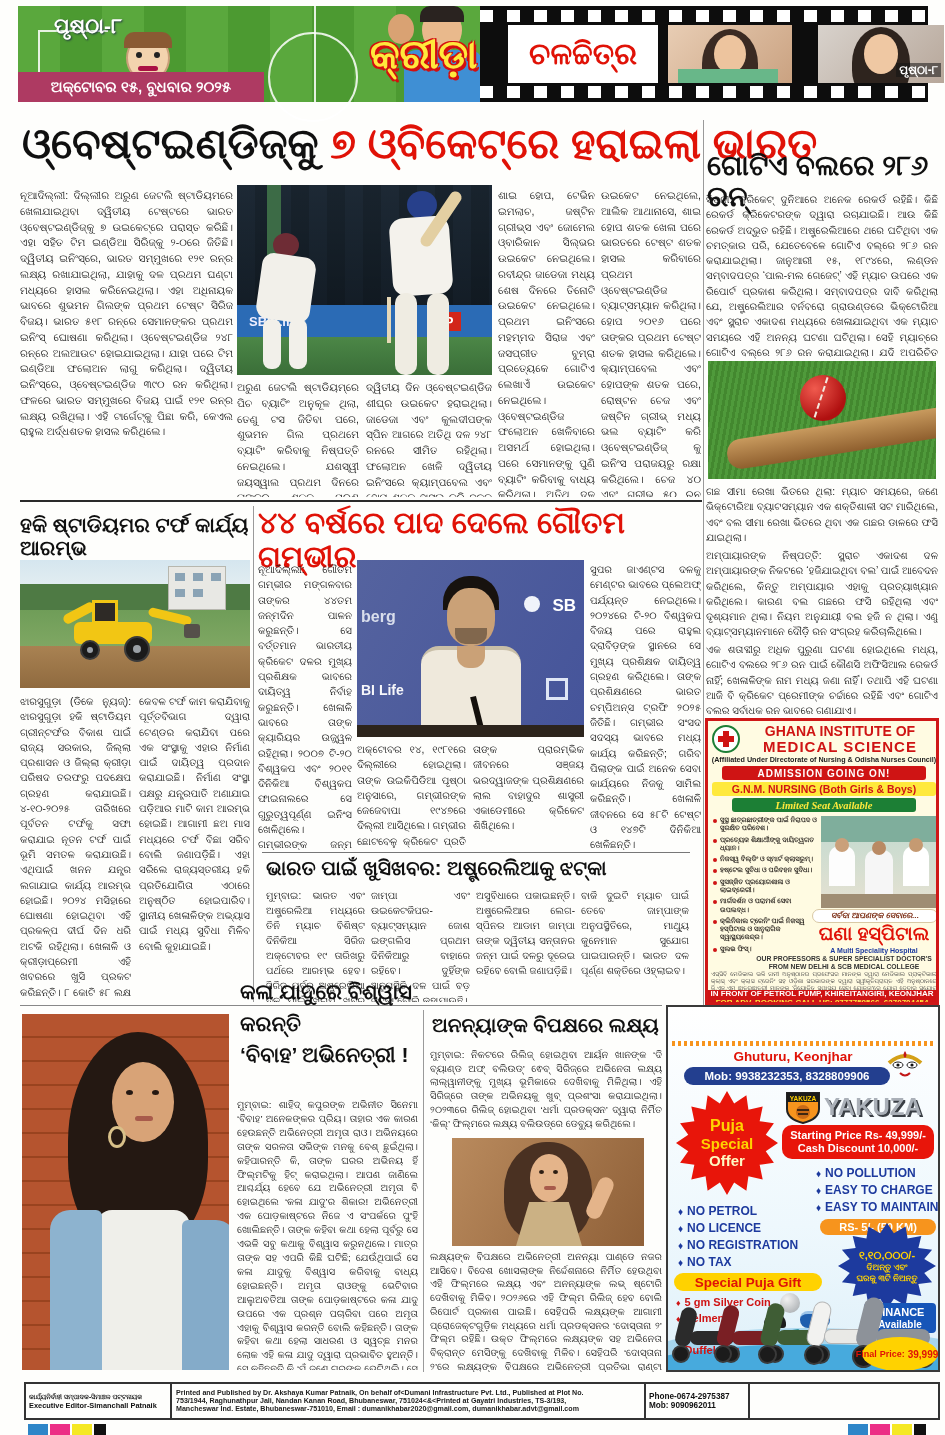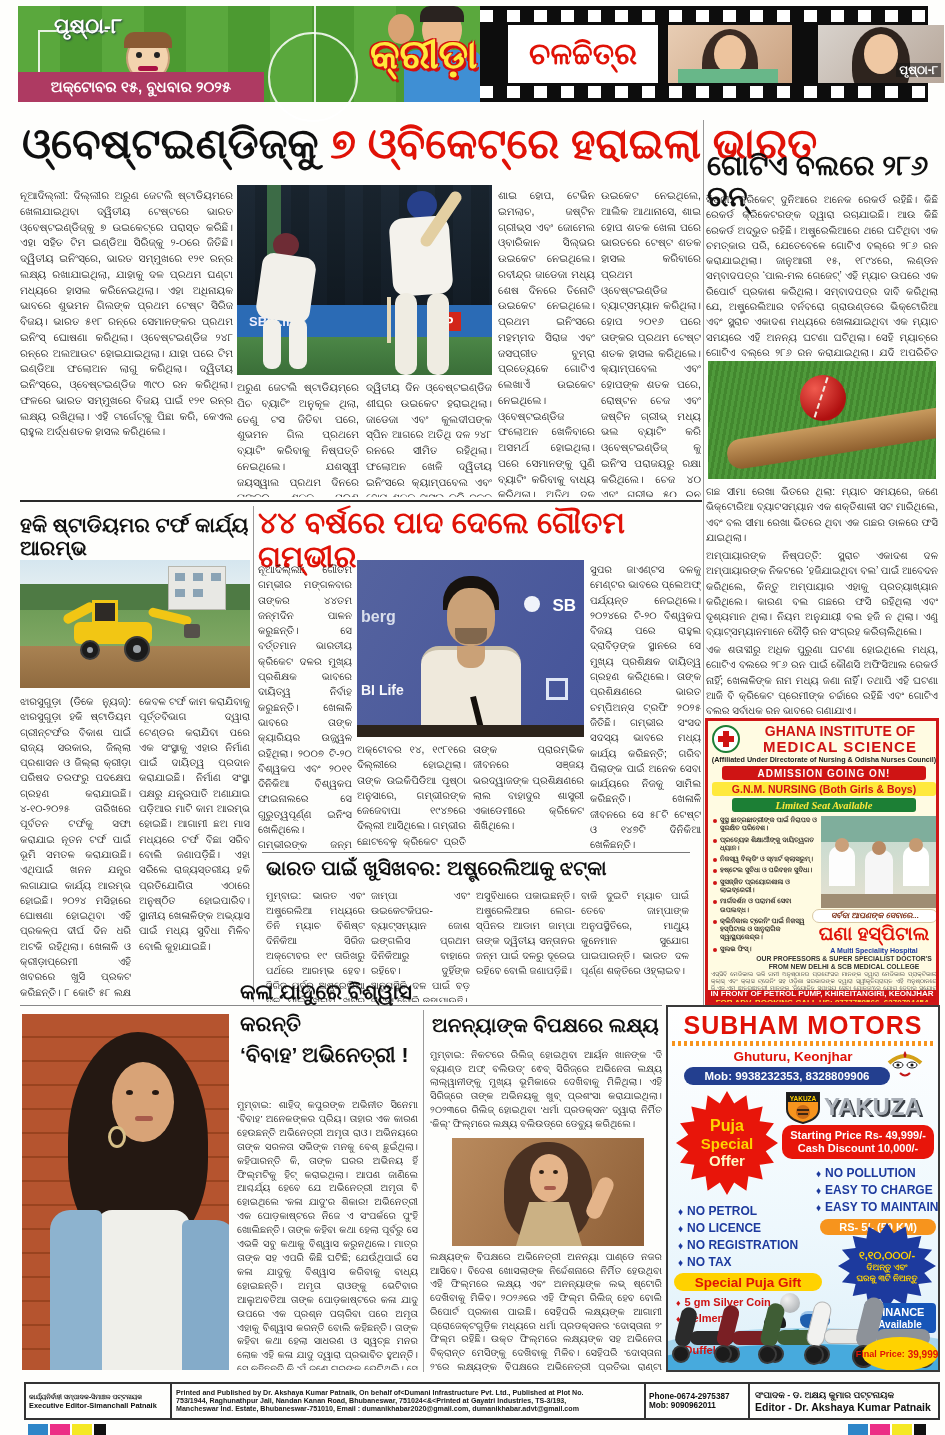--- a/index.html
+++ b/index.html
@@ -301,21 +301,20 @@
     <div class="abs" style="left:92px;top:48px;width:12px;height:4px;border-radius:2px;background:#a85b4b"></div>
     <div class="abs" style="left:64px;top:64px;width:66px;height:44px;background:#cbb184;clip-path:polygon(20% 0,80% 0,100% 100%,0 100%)"></div>
     <div class="abs" style="left:140px;top:38px;width:16px;height:44px;border-radius:8px;background:#e4b48a;transform:rotate(24deg)"></div>
   </div>
   <div class="abs bodytxt" style="left:430px;top:1250px;width:232px;height:122px;font-size:9.8px;line-height:1.4">ଲକ୍ଷ୍ୟଙ୍କ ବିପକ୍ଷରେ ଅଭିନେତ୍ରୀ ଅନନ୍ୟା ପାଣ୍ଡେ ନଜର ଆସିବେ। ବିଦେଶ ଖୋସଲାଙ୍କ ନିର୍ଦ୍ଦେଶନାରେ ନିର୍ମିତ ହେଉଥିବା ଏହି ଫିଲ୍ମରେ ଲକ୍ଷ୍ୟ ଏବଂ ଅନନ୍ୟାଙ୍କ ଲଭ୍ ଷ୍ଟୋରି ଦେଖିବାକୁ ମିଳିବ। ୨୦୨୬ରେ ଏହି ଫିଲ୍ମ ରିଲିଜ୍ ହେବ ବୋଲି ରିପୋର୍ଟ ପ୍ରକାଶ ପାଇଛି। ସେହିପରି ଲକ୍ଷ୍ୟଙ୍କ ଆଗାମୀ ପ୍ରୋଜେକ୍ଟଗୁଡ଼ିକ ମଧ୍ୟରେ ଧର୍ମା ପ୍ରଡକ୍ସନର ‘ଦୋସ୍ତାନା ୨’ ଫିଲ୍ମ ରହିଛି। ଉକ୍ତ ଫିଲ୍ମରେ ଲକ୍ଷ୍ୟଙ୍କ ସହ ଅଭିନେତା ବିକ୍ରାନ୍ତ ମେସିଙ୍କୁ ଦେଖିବାକୁ ମିଳିବ। ସେହିପରି ‘ଦୋସ୍ତାନା ୨’ରେ ଲକ୍ଷ୍ୟଙ୍କ ବିପକ୍ଷରେ ଅଭିନେତ୍ରୀ ପ୍ରତିଭା ରାଣ୍ଟା କିମ୍ବା ଶ୍ରୀଲୀଳାଙ୍କୁ ଦେଖିବାକୁ ମିଳିପାରେ ବୋଲି ରିପୋର୍ଟ ପ୍ରକାଶ ପାଇଛି।</div>
 
   <div class="abs" style="left:666px;top:1005px;width:274px;height:367px;border:2px solid #3a3a3a;background:linear-gradient(#ffffff,#eef8fd 60%,#dff0f9);overflow:hidden">
     <div class="abs" style="left:-40px;bottom:-28px;width:360px;height:70px;border-radius:50%;background:#8fcbe8;opacity:.7"></div>
     <div class="abs" style="left:-50px;bottom:-44px;width:380px;height:70px;border-radius:50%;background:#2f9fd8;opacity:.8"></div>
 
-    <div class="abs" style="left:0;top:4px;width:270px;text-align:center;font-size:25px;font-weight:bold;color:#e01207;letter-spacing:1px">SUBHAM MOTORS</div>
     <div class="abs" style="left:4px;top:34px;width:262px;height:5px;background:repeating-linear-gradient(90deg,#f7941d 0 3px,#fff 3px 6px)"></div>
     <div class="abs" style="left:0;top:42px;width:250px;text-align:center;font-size:13.5px;font-weight:bold;color:#e01207">Ghuturu, Keonjhar</div>
     <svg style="position:absolute;right:14px;top:40px" width="38" height="32" viewBox="0 0 38 32">
       <path d="M3 16 Q19 2 35 16" fill="none" stroke="#d4a017" stroke-width="4"></path>
       <ellipse cx="12" cy="18" rx="5" ry="3" fill="#fff" stroke="#222"></ellipse>
       <ellipse cx="26" cy="18" rx="5" ry="3" fill="#fff" stroke="#222"></ellipse>
       <circle cx="12" cy="18" r="1.6" fill="#111"></circle>
       <circle cx="26" cy="18" r="1.6" fill="#111"></circle>
       <path d="M19 4 q3 4 0 7 q-3 -3 0 -7" fill="#c21717"></path>
       <path d="M14 26 q5 5 10 0" fill="none" stroke="#c21717" stroke-width="2"></path>
@@ -430,24 +429,20 @@
     </div>
     <div style="width:474px;border-right:2px solid #333;padding:1px 4px;display:flex;flex-direction:column;justify-content:center">
       <div style="font-size:7.1px;font-weight:bold;color:#222;white-space:nowrap;overflow:hidden">Printed and Published by Dr. Akshaya Kumar Patnaik, On behalf of&lt;Dumani Infrastructure Pvt. Ltd., Published at Plot No.</div>
       <div style="font-size:7.1px;font-weight:bold;color:#222;white-space:nowrap;overflow:hidden">753/1944, Raghunathpur Jali, Nandan Kanan Road, Bhubaneswar, 751024&lt;&amp;&lt;Printed at Gayatri Industries, TS-3/193,</div>
       <div style="font-size:7.1px;font-weight:bold;color:#222;white-space:nowrap;overflow:hidden">Mancheswar Ind. Estate, Bhubaneswar-751010, Email : dumanikhabar2020@gmail.com, dumanikhabar.advt@gmail.com</div>
     </div>
     <div style="width:104px;border-right:2px solid #333;padding:2px 3px;display:flex;flex-direction:column;justify-content:center">
       <div style="font-size:8.2px;font-weight:bold;color:#111;white-space:nowrap;overflow:hidden">Phone-0674-2975387</div>
       <div style="font-size:8.2px;font-weight:bold;color:#111;white-space:nowrap;overflow:hidden">Mob: 9090962011</div>
     </div>
-    <div style="flex:1;padding:2px 5px;display:flex;flex-direction:column;justify-content:center">
-      <div style="font-size:9px;font-weight:bold;color:#111;white-space:nowrap;overflow:hidden">ସଂପାଦକ - ଡ. ଅକ୍ଷୟ କୁମାର ପଟ୍ଟନାୟକ</div>
-      <div style="font-size:10.5px;font-weight:bold;color:#111;white-space:nowrap;overflow:hidden">Editor - Dr. Akshaya Kumar Patnaik</div>
-    </div>
   </div>
 
   <div class="regs" style="left:28px;top:1424px">
     <span style="background:#2e86c8"></span>
       <span style="background:#ec2f86"></span>
       <span style="background:#f5e824"></span>
       <span style="background:#111;width:12px"></span>
   </div>
   <div class="regs" style="left:848px;top:1424px">
     <span style="background:#2e86c8"></span>

